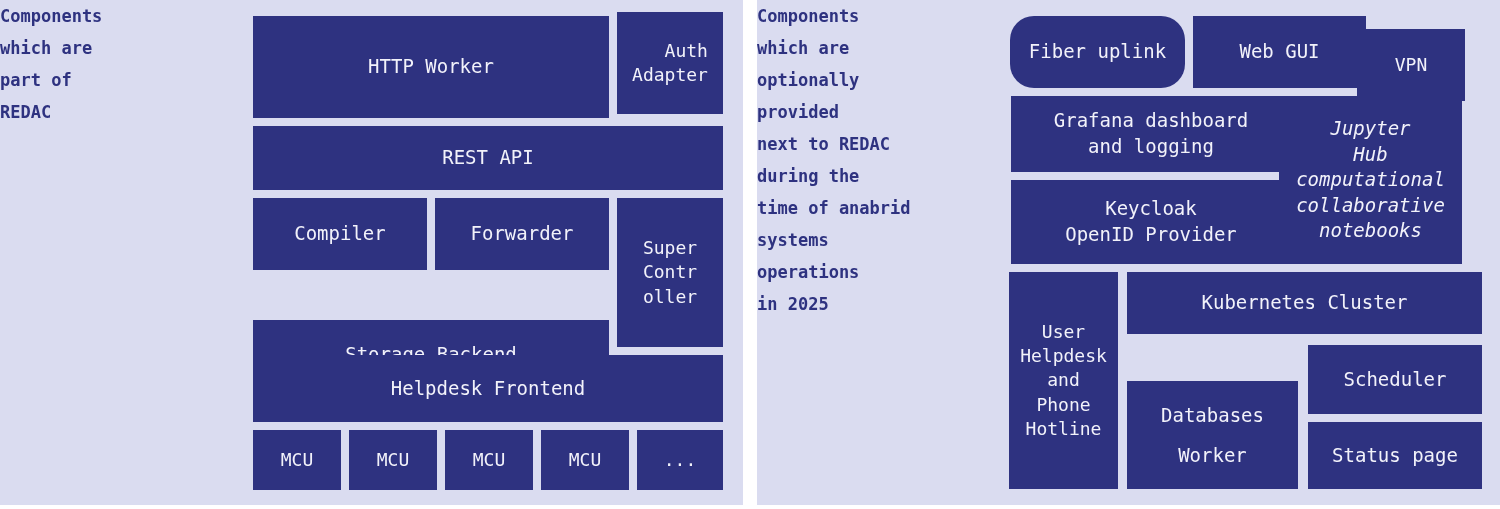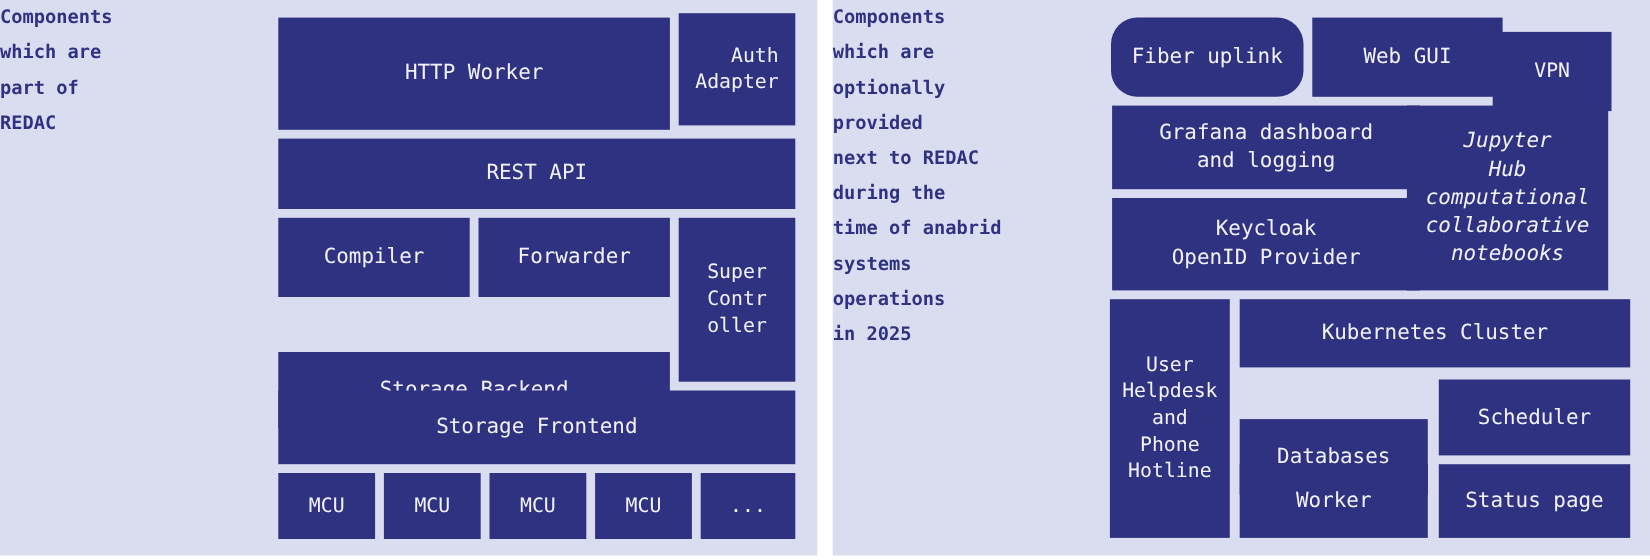--- a/index.html
+++ b/index.html
@@ -68,21 +68,21 @@
         <div class="box" style="left: 253px; top: 16px; width: 356px; height: 102px;">HTTP Worker</div>
         <div class="box small" style="left: 617px; top: 12px; width: 106px; height: 102px; text-align: right;">Auth
 Adapter</div>
         <div class="box" style="left: 253px; top: 126px; width: 470px; height: 64px;">REST API</div>
         <div class="box" style="left: 253px; top: 198px; width: 174px; height: 72px;">Compiler</div>
         <div class="box" style="left: 435px; top: 198px; width: 174px; height: 72px;">Forwarder</div>
         <div class="box small" style="left: 617px; top: 198px; width: 106px; height: 149px;">Super
 Contr
 oller</div>
         <div class="box" style="left: 253px; top: 278px; width: 356px; height: 69px; margin-top: 42px;">Storage Backend</div>
-        <div class="box" style="left: 253px; top: 355px; width: 470px; height: 67px;">Storage Frontend</div>
+        <div class="box" style="left: 253px; top: 355px; width: 470px; height: 67px;">Helpdesk Frontend</div>
         <div class="box small" style="left: 253px; top: 430px; width: 88px; height: 60px;">MCU</div>
         <div class="box small" style="left: 349px; top: 430px; width: 88px; height: 60px;">MCU</div>
         <div class="box small" style="left: 445px; top: 430px; width: 88px; height: 60px;">MCU</div>
         <div class="box small" style="left: 541px; top: 430px; width: 88px; height: 60px;">MCU</div>
         <div class="box small" style="left: 637px; top: 430px; width: 86px; height: 60px;">...</div>
       </div>
   </div>
 
   <div class="panel" id="panel-optional">
     <div class="panel-caption">Components

